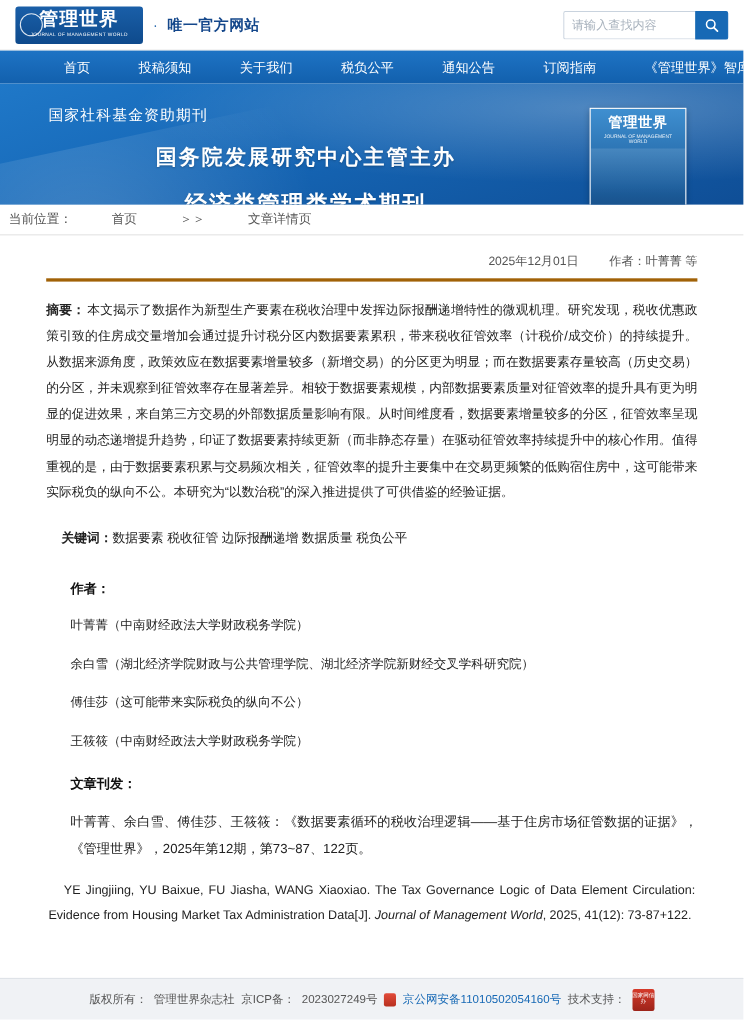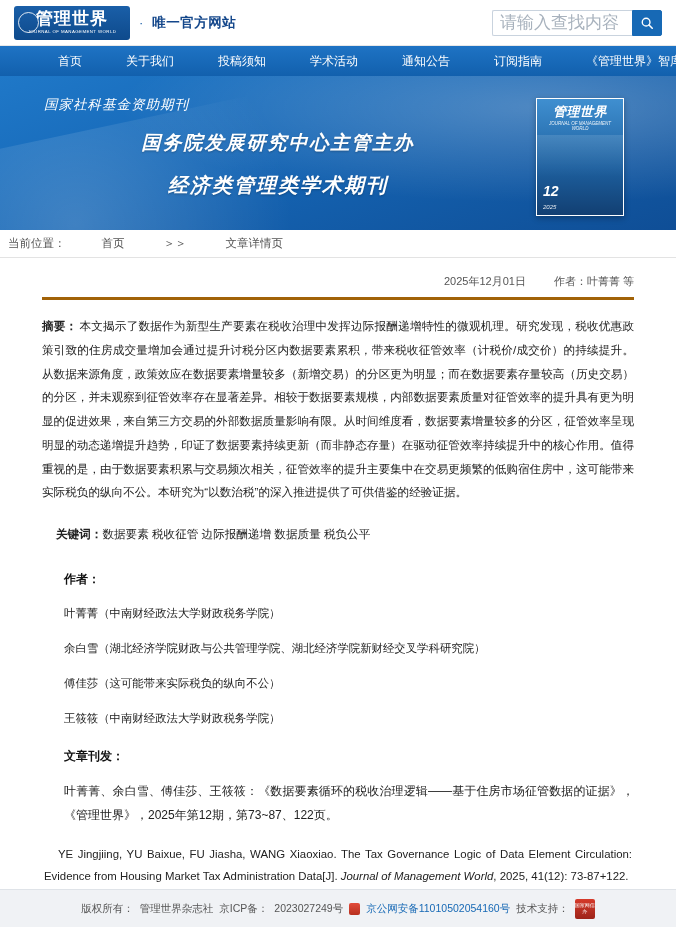--- a/index.html
+++ b/index.html
@@ -75,26 +75,26 @@
     font-weight: bold;
     letter-spacing: .5px;
   }
   .search-wrap {
     margin-left: auto;
     display: flex;
     align-items: center;
     height: 26px;
   }
   .search-input {
-    width: 140px;
+    width: 120px;
     height: 26px;
     border: 1px solid #c9d3de;
     border-right: none;
     background: #fff;
-    font-size: 17px;
+    font-size: 11px;
     padding: 0 7px;
     color: #333;
     outline: none;
     border-radius: 2px 0 0 2px;
   }
   .search-input::placeholder { color: #a8b2bd; }
   .search-btn {
     width: 30px;
     height: 26px;
     background: #1769b5;
@@ -119,27 +119,26 @@
     font-size: 12px;
     padding: 0 22px;
     display: flex;
     align-items: center;
     cursor: pointer;
     white-space: nowrap;
   }
 
   
   .banner {
-    height: 154px;
+    height: 110px;
     background:
       radial-gradient(ellipse at 80% 20%, rgba(255,255,255,.25) 0%, rgba(255,255,255,0) 55%),
       linear-gradient(160deg, #1f78c8 0%, #1565b4 45%, #0f4e96 100%);
     position: relative;
     overflow: hidden;
-    font-style: italic;
   }
   .banner:before {
     content: "";
     position: absolute;
     left: -40px; top: 40px;
     width: 420px; height: 300px;
     background: radial-gradient(circle at 30% 30%, rgba(255,255,255,.18), rgba(255,255,255,0) 60%);
     transform: rotate(-12deg);
   }
   .banner-tag {
@@ -348,23 +347,23 @@
       <svg width="14" height="14" viewBox="0 0 16 16">
         <circle cx="7" cy="7" r="4.4" fill="none" stroke="#fff" stroke-width="1.6"></circle>
         <line x1="10.3" y1="10.3" x2="14" y2="14" stroke="#fff" stroke-width="1.8" stroke-linecap="round"></line>
       </svg>
     </div>
   </div>
 </div>
 
 <div class="nav-bar">
   <div class="nav-item">首页</div>
+  <div class="nav-item">投稿须知</div>
   <div class="nav-item">关于我们</div>
-  <div class="nav-item">投稿须知</div>
-  <div class="nav-item">学术活动</div>
+  <div class="nav-item">税负公平</div>
   <div class="nav-item">通知公告</div>
   <div class="nav-item">订阅指南</div>
   <div class="nav-item">《管理世界》智库</div>
 </div>
 
 <div class="banner">
   <div class="banner-tag">国家社科基金资助期刊</div>
   <div class="banner-line1">国务院发展研究中心主管主办</div>
   <div class="banner-line2">经济类管理类学术期刊</div>
   <div class="cover">

